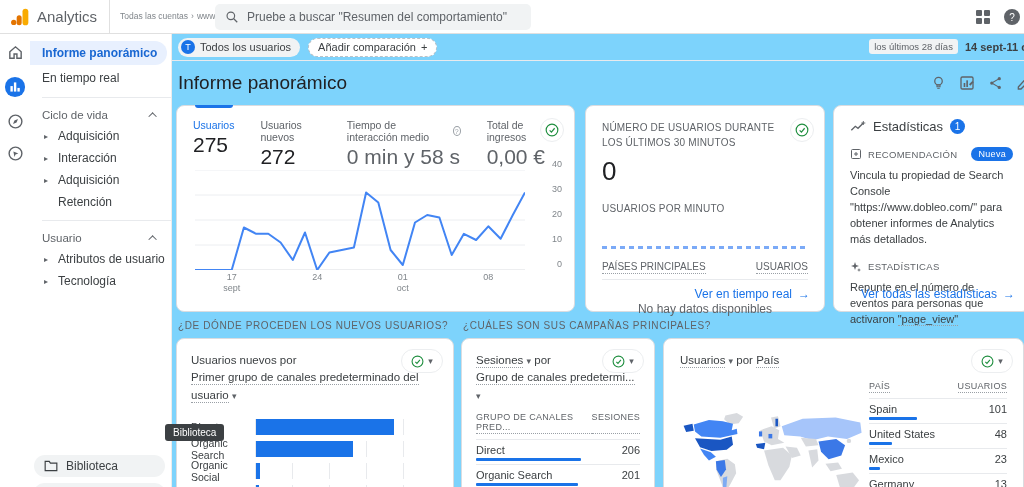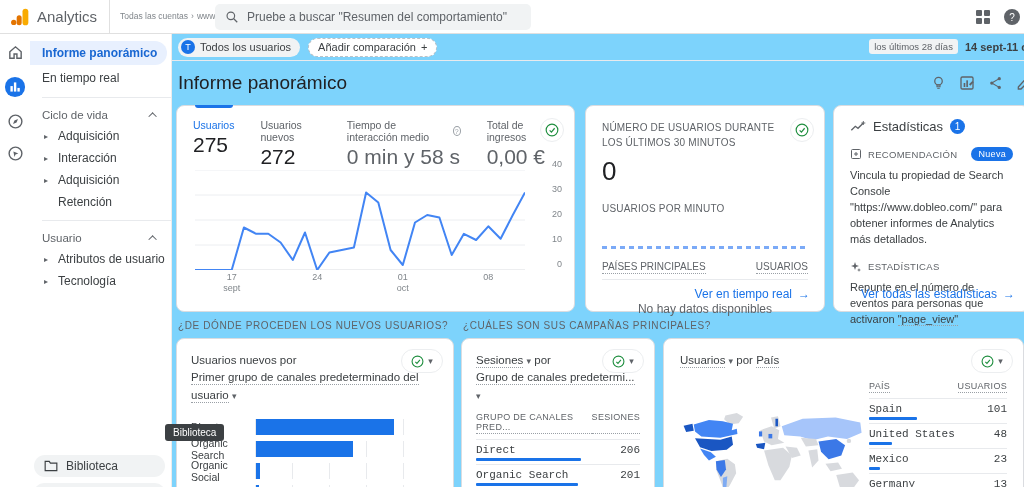--- a/index.html
+++ b/index.html
@@ -132,21 +132,21 @@
   .bar-track { flex:1; height:16px; position:relative;
                background:repeating-linear-gradient(90deg,#e8eaed 0 1px,transparent 1px 37px); }
   .bar { position:absolute; left:1px; top:0; height:16px; background:#1a73e8; }
 
   
   #card-campaigns { left:289px; top:304px; width:194px; height:200px; padding:13px 14px; }
   #card-countries { left:491px; top:304px; width:361px; height:200px; padding:13px 16px; }
   .thead { display:flex; justify-content:space-between; font-size:9px; color:#5f6368; letter-spacing:.3px;
            padding-bottom:5px; }
   .trow { border-top:1px solid #e8eaed; padding:4px 0 3px; }
-  .trow-line { display:flex; justify-content:space-between; align-items:flex-start;font-family:Liberation Mono, monospace; }
+  .trow-line { display:flex; justify-content:space-between; align-items:flex-start; }
   .tlabel { font-size:11px; color:#3c4043; }
   .tval { font-size:11px; color:#3c4043; }
   .minibar { height:3px; background:#1a73e8; border-radius:1px; margin-top:2px; }
   .countries-table { position:absolute; right:16px; top:42px; width:138px; }
   .map-wrap { position:absolute; left:12px; top:44px; width:190px; height:150px; }
 
   a, .card-link { text-decoration:none; }
 </style>
 </head>
 <body>

